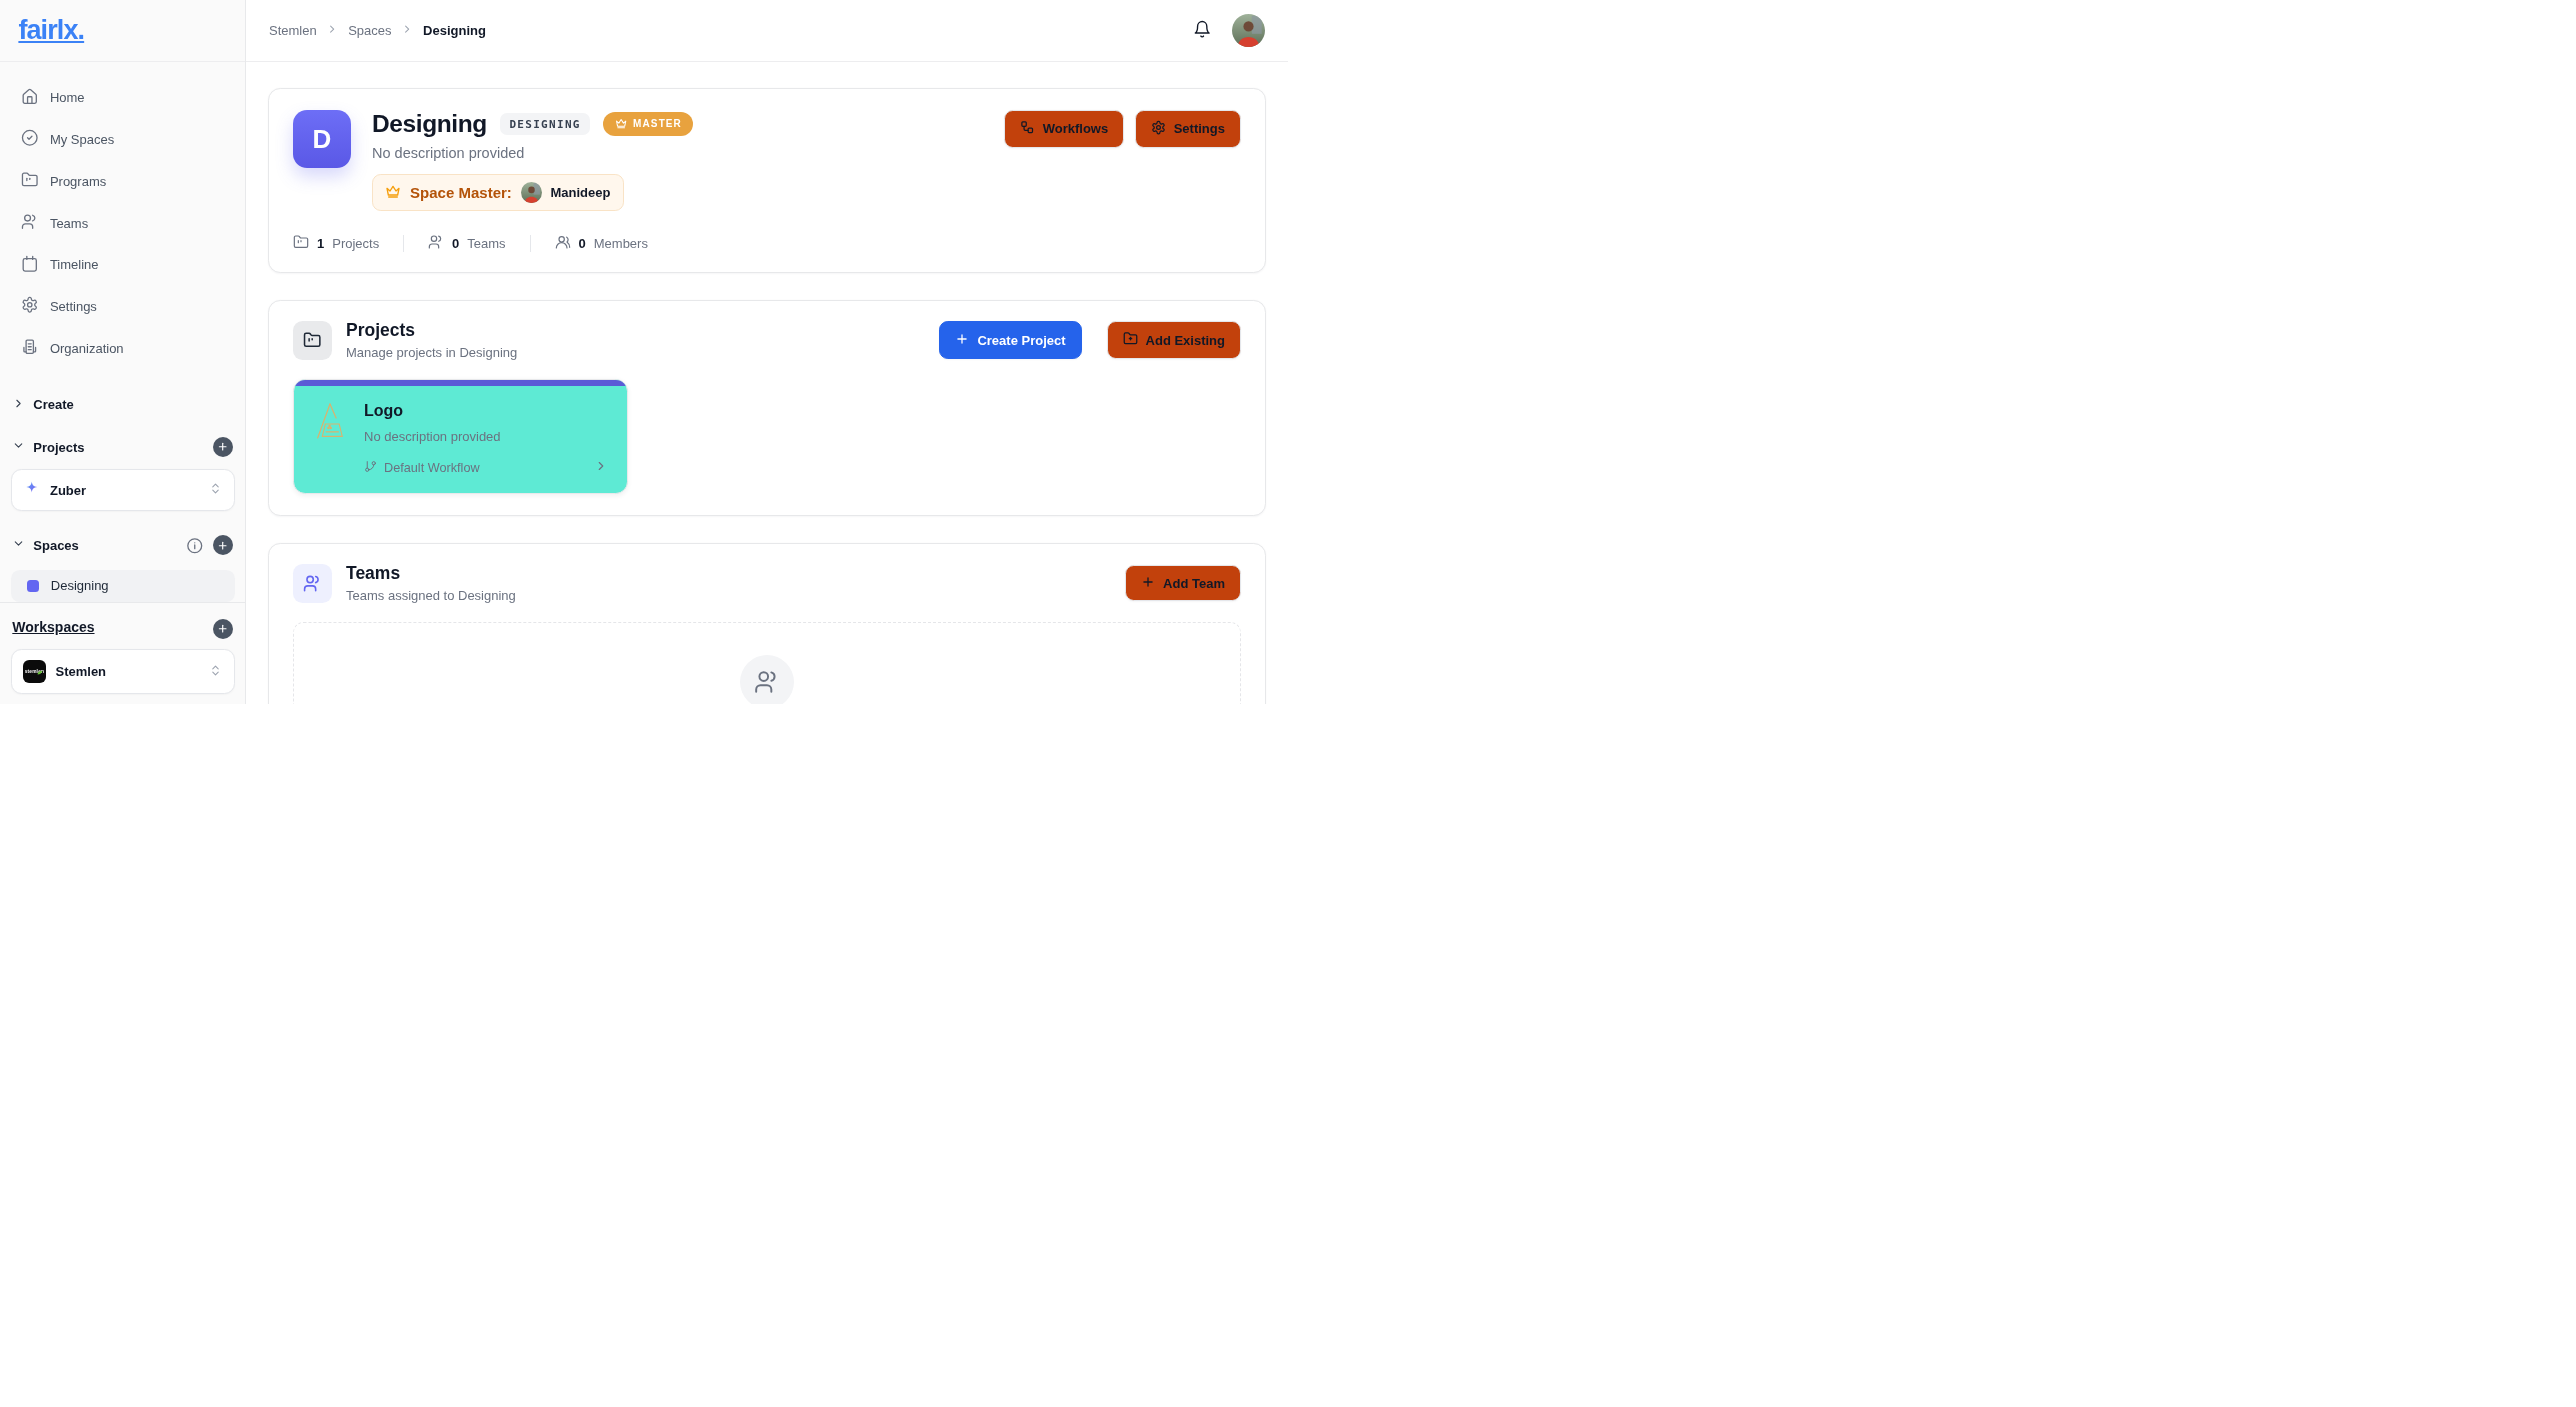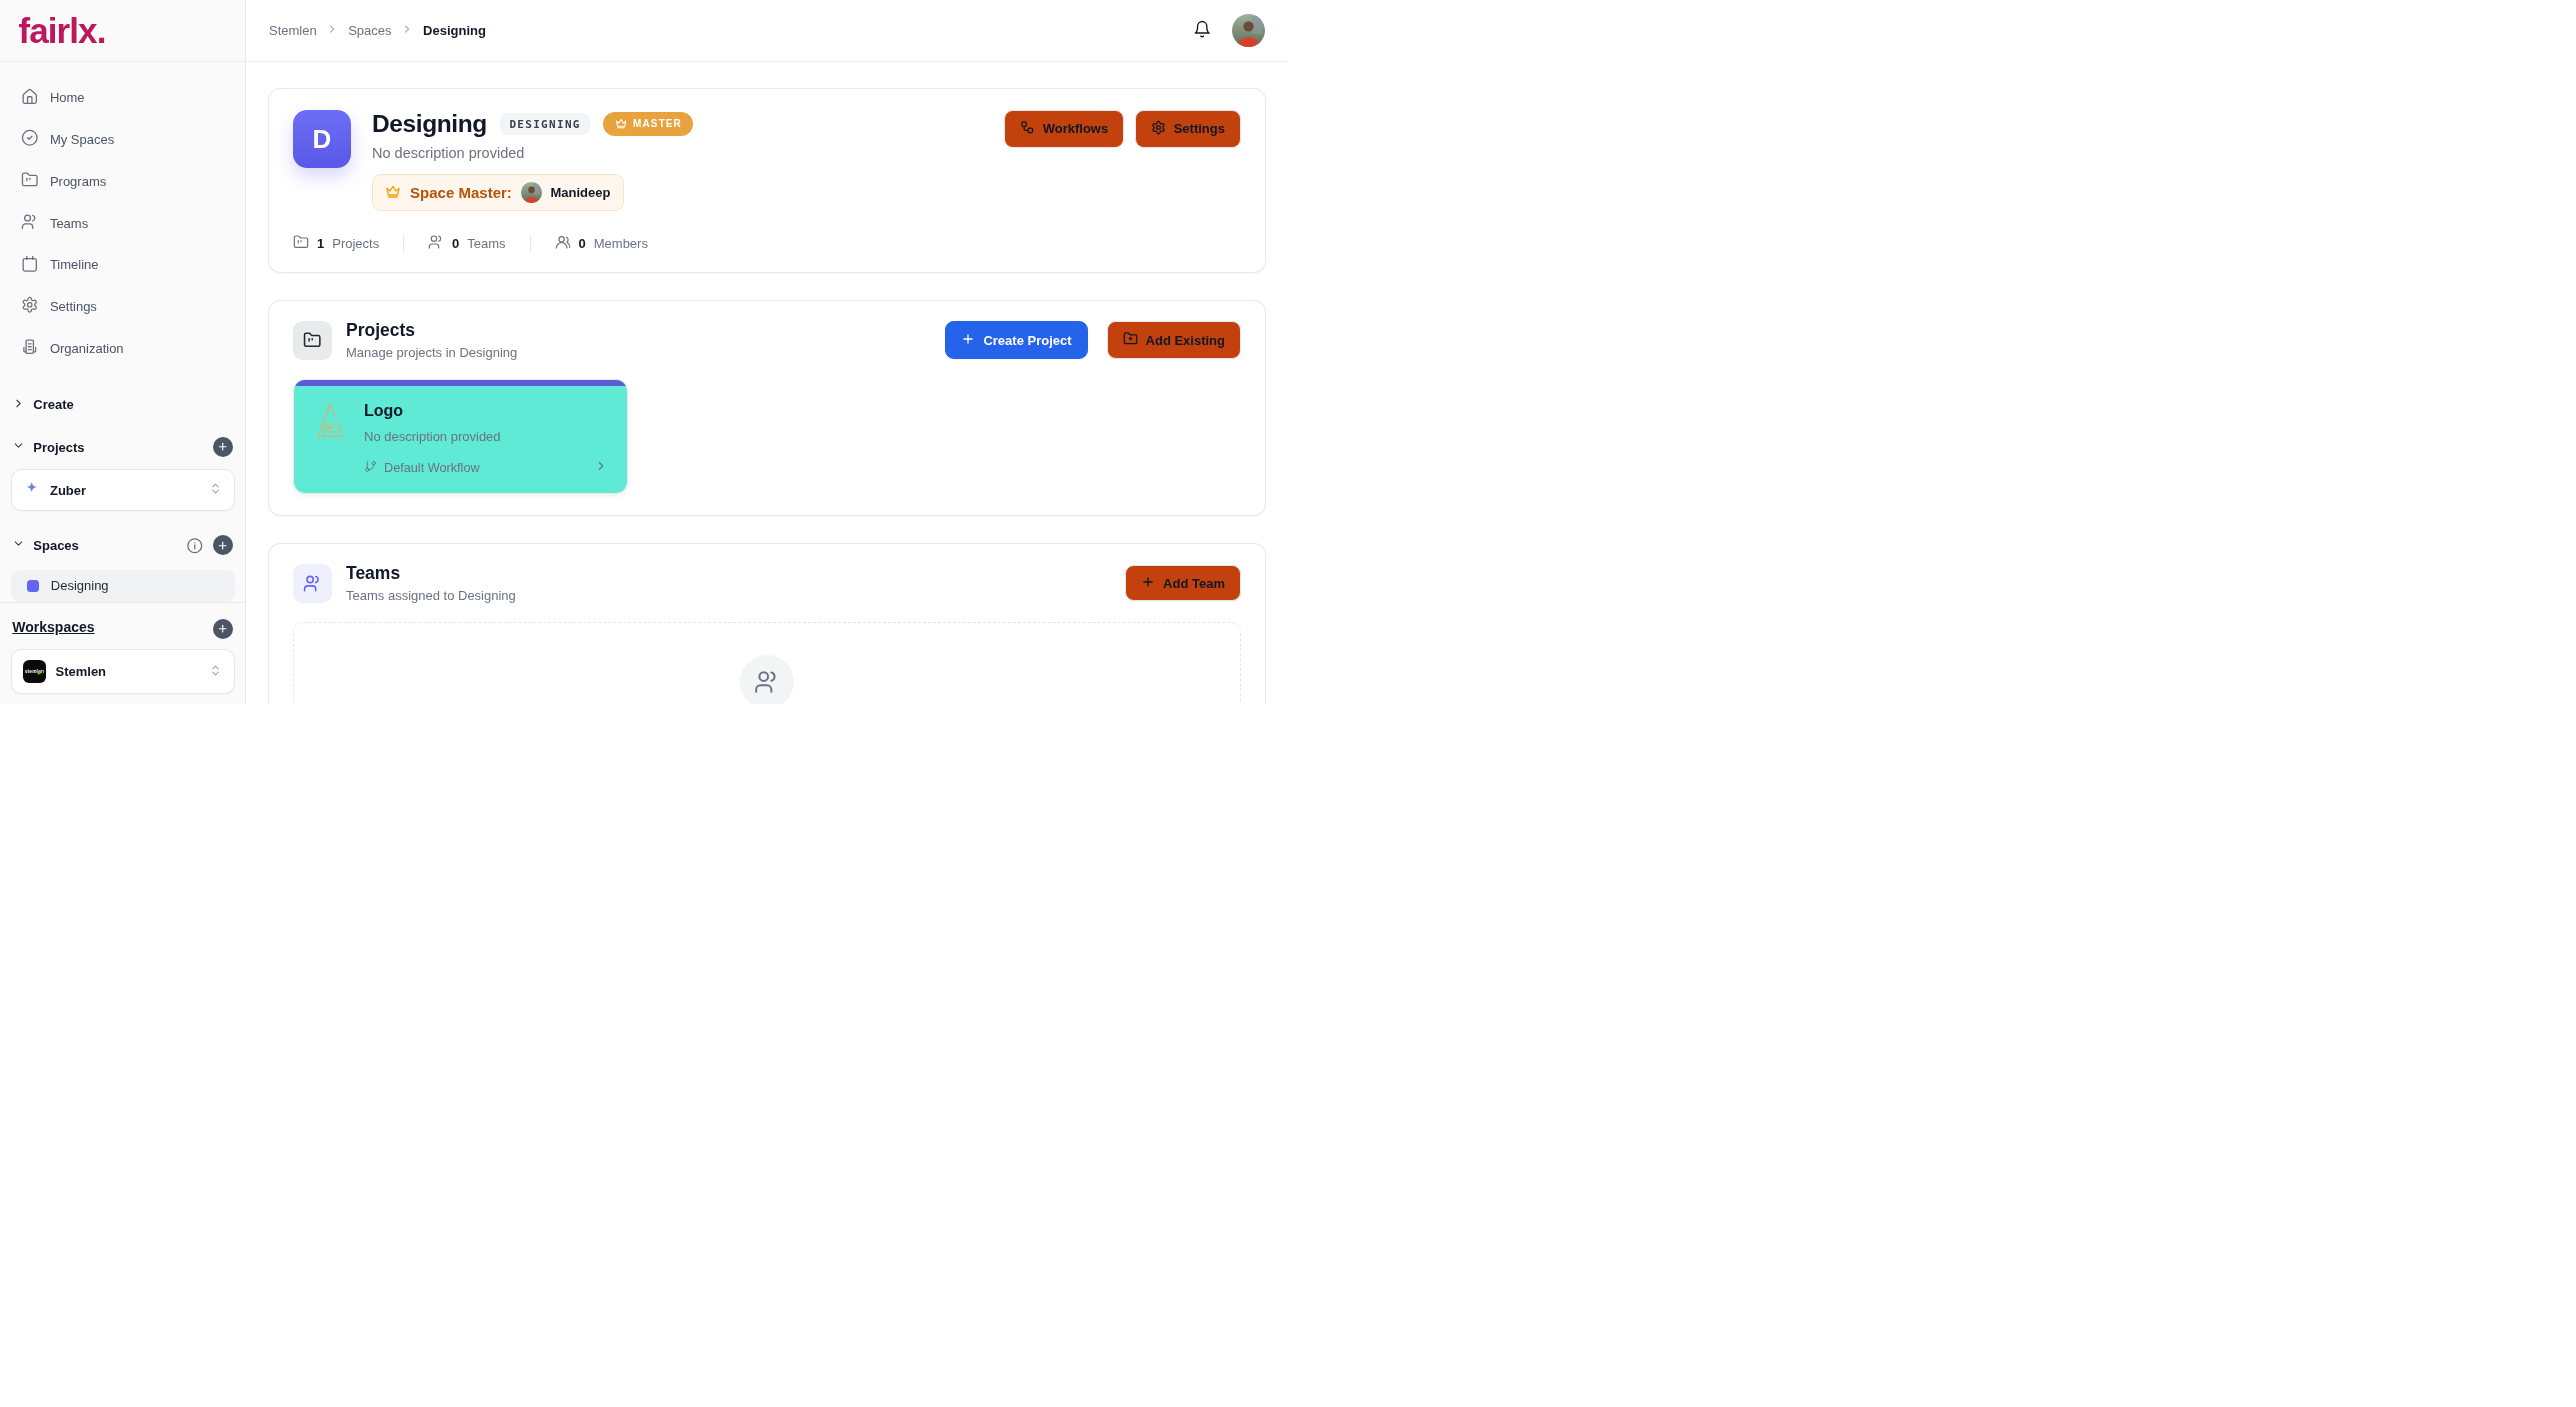--- a/index.html
+++ b/index.html
@@ -5,21 +5,21 @@
   * { margin:0; padding:0; box-sizing:border-box; }
   html,body { width:1288px; height:704px; overflow:hidden; background:#fff;
     font-family:"Liberation Sans", sans-serif; color:#111827; }
   .app { display:flex; width:100%; height:100%; }
 
   
   .sidebar { width:246px; min-width:246px; background:#fafafa; border-right:0.9px solid #e8e9eb;
     display:flex; flex-direction:column; }
   .logo-row { height:62px; min-height:62px; border-bottom:0.9px solid #ededef; display:flex;
     align-items:center; padding:0 18.4px; }
-  .logo { font-size:35px; font-weight:800; color:#be185d; letter-spacing:-0.9px; }
+  .logo { font-size:27px; font-weight:800; color:#3b82f6; letter-spacing:-0.9px;text-decoration:underline; }
   .nav { padding:17.5px 10.5px 0; display:flex; flex-direction:column; gap:5.3px; }
   .nav-item { display:flex; align-items:center; gap:11.4px; padding:8px 10.5px; border-radius:7px;
     color:#4b5563; font-size:13px; cursor:pointer; }
   .nav-item svg { flex:none; }
   .sec-head { margin:0 10.5px; display:flex; align-items:center; gap:8px; font-weight:600;
     font-size:13px; color:#111827; padding:5.3px 1.8px; }
   .sec-head .sp { flex:1; }
   .tools-head { margin-top:24.5px; }
   .proj-head { margin-top:14px; }
   .spaces-head { margin-top:19px; }
@@ -91,21 +91,21 @@
 
   
   .section-card { margin-top:27px; padding:19px 24px 21px; }
   .sec-row { display:flex; align-items:center; }
   .tile { width:39px; height:39px; border-radius:9.6px; display:flex; align-items:center;
     justify-content:center; margin-right:14px; flex:none; }
   .tile-gray { background:#e9eaec; }
   .tile-indigo { background:#eef0fe; }
   .sec-title { font-size:17.5px; font-weight:700; }
   .sec-sub { font-size:13px; color:#6b7280; margin-top:4.4px; }
-  .sec-actions { margin-left:auto; display:flex; gap:19px; }
+  .sec-actions { margin-left:auto; display:flex; gap:25px; }
 
   .project-card { margin-top:19px; width:335px; border:0.9px solid #e8e9eb; border-radius:12.3px;
     overflow:hidden; box-shadow:0 1.8px 5.3px rgba(16,24,40,.06); cursor:pointer; background:#5eead4; }
   .accent { height:5.3px; background:#5b5bd6; }
   .project-body { padding:15px 19px 16.6px; }
   .project-row { display:flex; gap:14px; }
   .project-col { flex:1; min-width:0; }
   .project-name { font-size:16px; font-weight:700; margin-top:1.8px; }
   .project-desc { margin-top:8.8px; font-size:13px; color:#6b7280; }
   .project-foot { margin-top:15px; display:flex; align-items:center; gap:7px; color:#6b7280; font-size:12.7px; }

